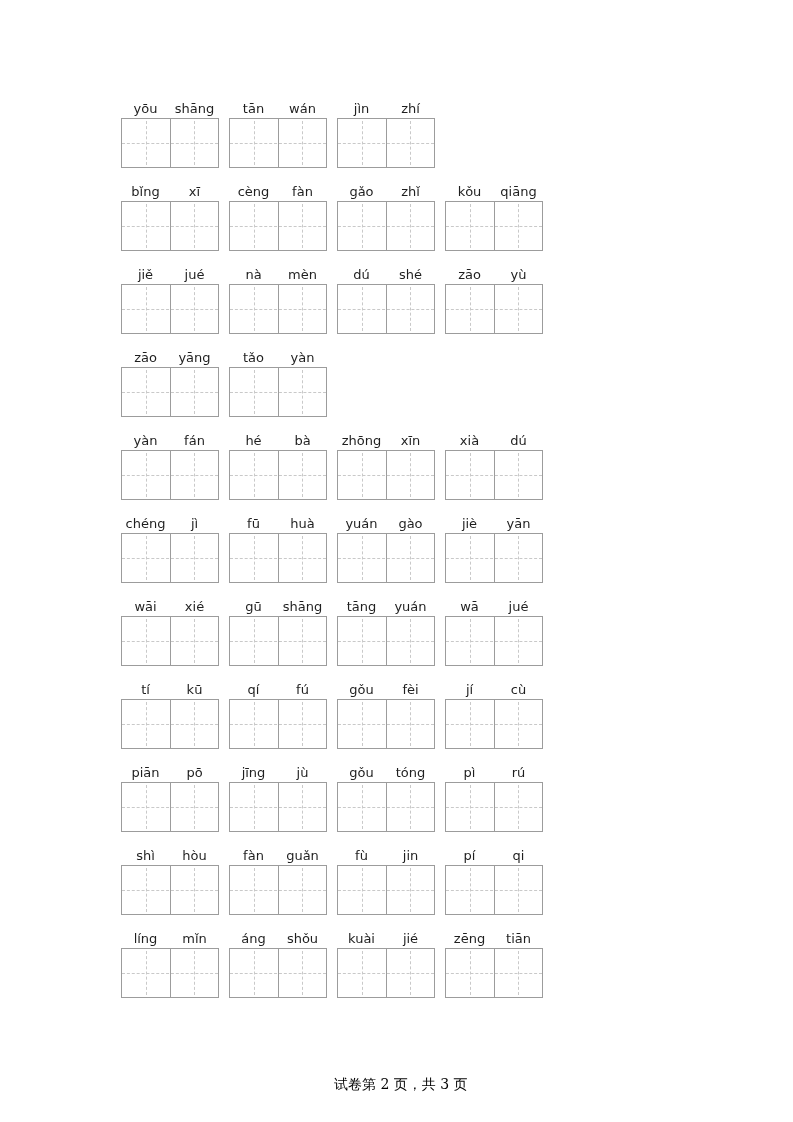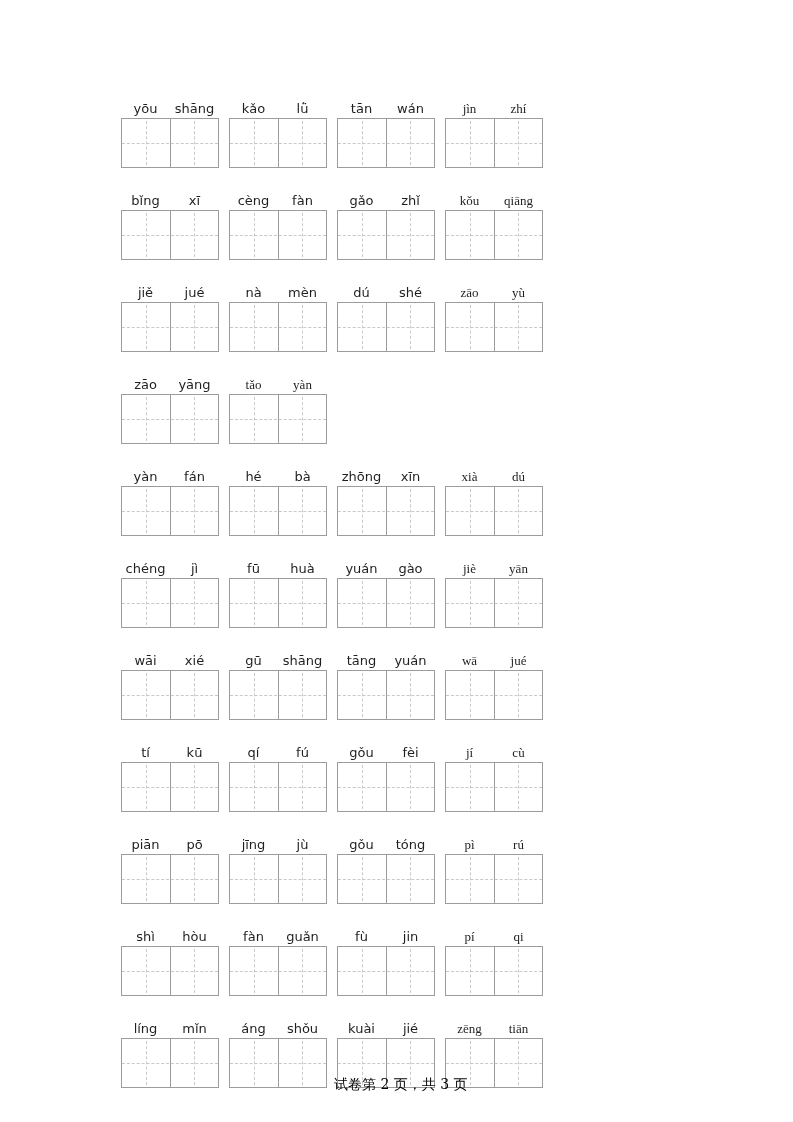--- a/index.html
+++ b/index.html
@@ -7,23 +7,23 @@
     --grid-dash:#c9c9c9;
     --ink:#1f1f1f;
   }
   html,body{margin:0;padding:0;}
   body{
     width:793px;height:1122px;background:#ffffff;position:relative;
     font-family:"DejaVu Sans",sans-serif;overflow:hidden;
   }
   .page{position:absolute;inset:0;background:#ffffff;}
   .rows{position:absolute;left:121px;top:101px;width:422px;}
-  .row{display:flex;height:67px;margin-bottom:25px;}
+  .row{display:flex;height:67px;margin-bottom:16px;}
   .group{width:98px;margin-right:10px;}
-  .group:last-child{margin-right:0;font-family:Liberation Serif, serif;}
+  .group:last-child{margin-right:0;}
   .labels{display:flex;height:17px;}
   .syl{
     flex:0 0 49px;text-align:center;font-size:13px;line-height:16px;
     color:var(--ink);white-space:nowrap;
   }
   .box{
     position:relative;box-sizing:border-box;width:98px;height:50px;
     border:1px solid var(--grid-border);display:flex;background:#fff;
   }
   .cell{position:relative;flex:1 1 50%;}
@@ -53,31 +53,20 @@
       <span class="syl">yōu</span>
       <span class="syl">shāng</span>
     </div>
     <div class="box">
       <div class="cell"></div>
       <div class="cell cell2"></div>
       <div class="hmid"></div>
     </div>
   </div>
 
-  <div class="group">
-    <div class="labels">
-      <span class="syl">kǎo</span>
-      <span class="syl">lǜ</span>
-    </div>
-    <div class="box">
-      <div class="cell"></div>
-      <div class="cell cell2"></div>
-      <div class="hmid"></div>
-    </div>
-  </div>
 
   <div class="group">
     <div class="labels">
       <span class="syl">tān</span>
       <span class="syl">wán</span>
     </div>
     <div class="box">
       <div class="cell"></div>
       <div class="cell cell2"></div>
       <div class="hmid"></div>

